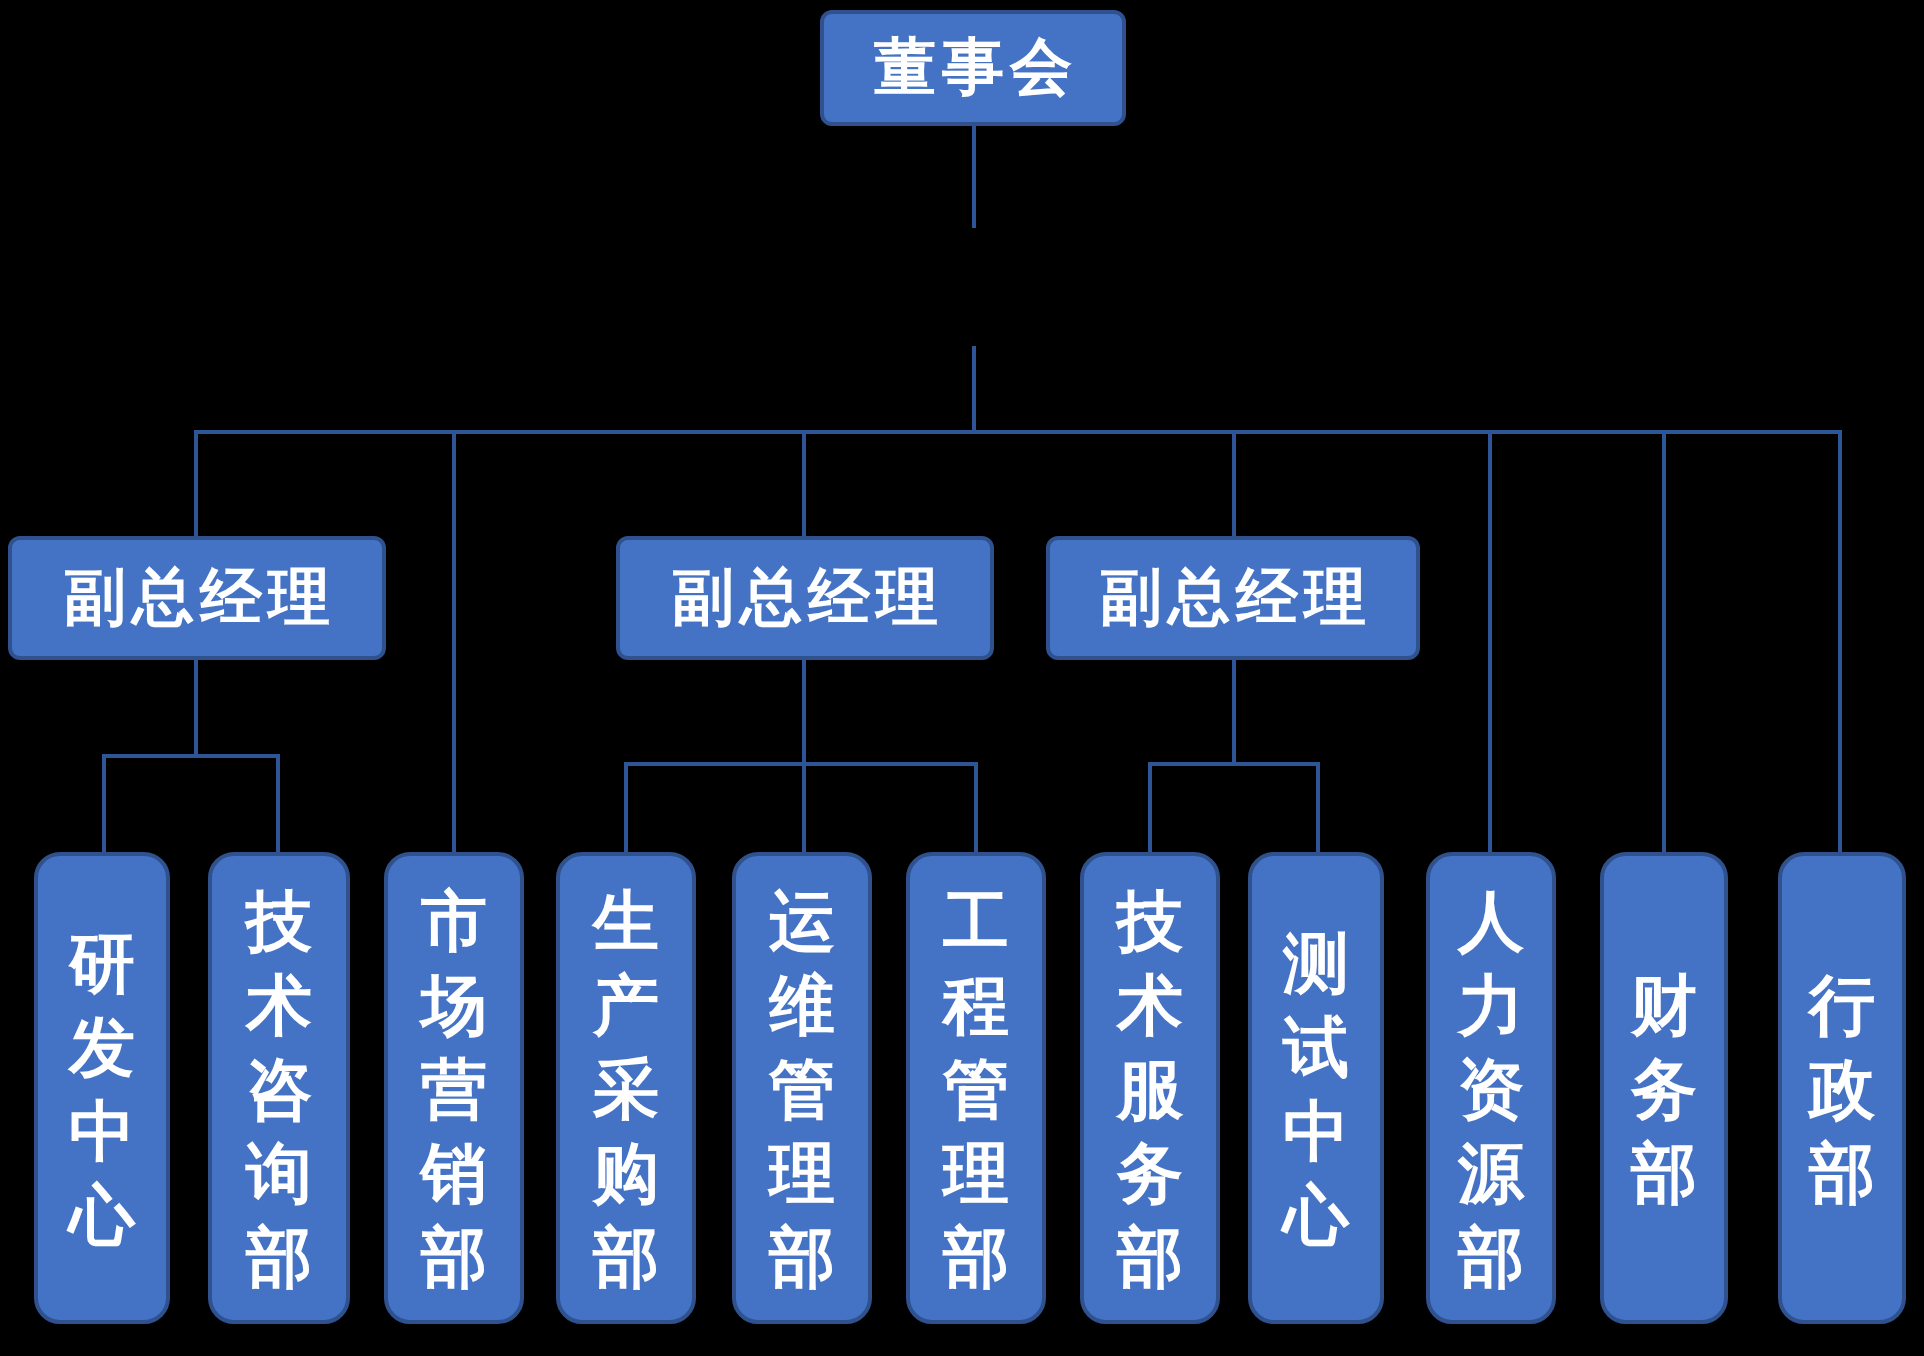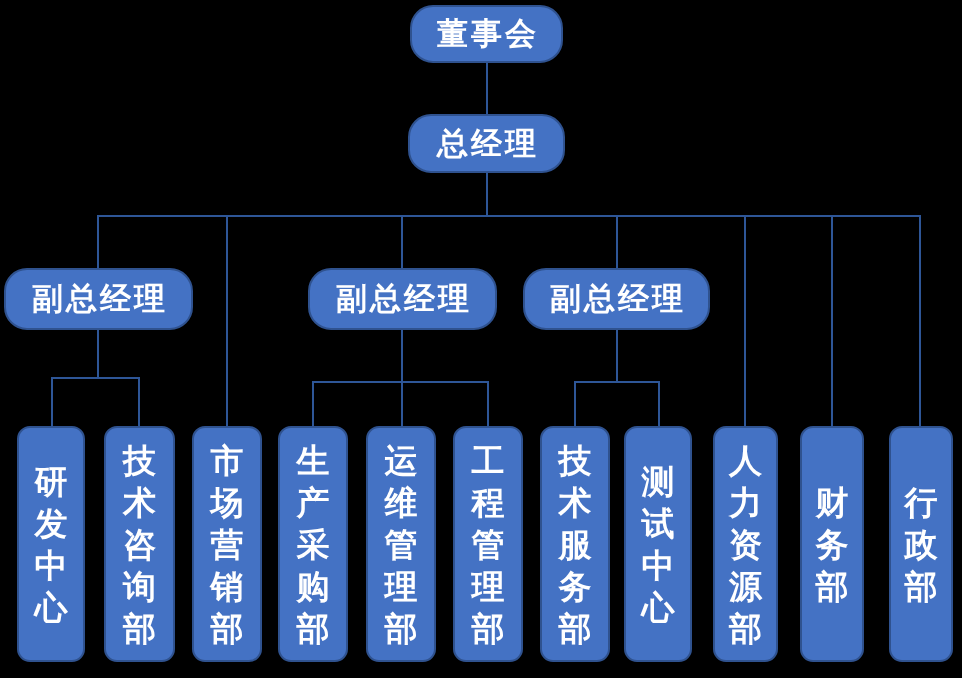--- a/index.html
+++ b/index.html
@@ -20,21 +20,21 @@
     background: #4472C4;
     border: 2.5px solid #2F528F;
     box-sizing: border-box;
     color: #FFFFFF;
     display: flex;
     align-items: center;
     justify-content: center;
     font-weight: bold;
   }
   .node-h {
-    border-radius: 23px;
+    border-radius: 6px;
     font-size: 31px;
     letter-spacing: 3px;
     padding-left: 3px; 
   }
   .node-v {
     border-radius: 13px;
   }
   .vtext {
     display: flex;
     flex-direction: column;
@@ -79,23 +79,20 @@
   <div class="conn v" style="left:401px; top:381px; height:45px;"></div>
   <div class="conn v" style="left:487px; top:381px; height:45px;"></div>
 
   <div class="conn v" style="left:616px; top:330px; height:51px;"></div>
   <div class="conn h" style="left:574px; top:381px; width:85px;"></div>
   <div class="conn v" style="left:574px; top:381px; height:45px;"></div>
   <div class="conn v" style="left:658px; top:381px; height:45px;"></div>
 
   <div class="node node-h" style="left:410px; top:5px;   width:153px; height:58px;">
     <span>董事会</span>
-  </div>
-  <div class="node node-h" style="left:408px; top:114px; width:157px; height:59px;">
-    <span>总经理</span>
   </div>
 
   <div class="node node-h" style="left:4px;   top:268px; width:189px; height:62px;">
     <span>副总经理</span>
   </div>
   <div class="node node-h" style="left:308px; top:268px; width:189px; height:62px;">
     <span>副总经理</span>
   </div>
   <div class="node node-h" style="left:523px; top:268px; width:187px; height:62px;">
     <span>副总经理</span>

